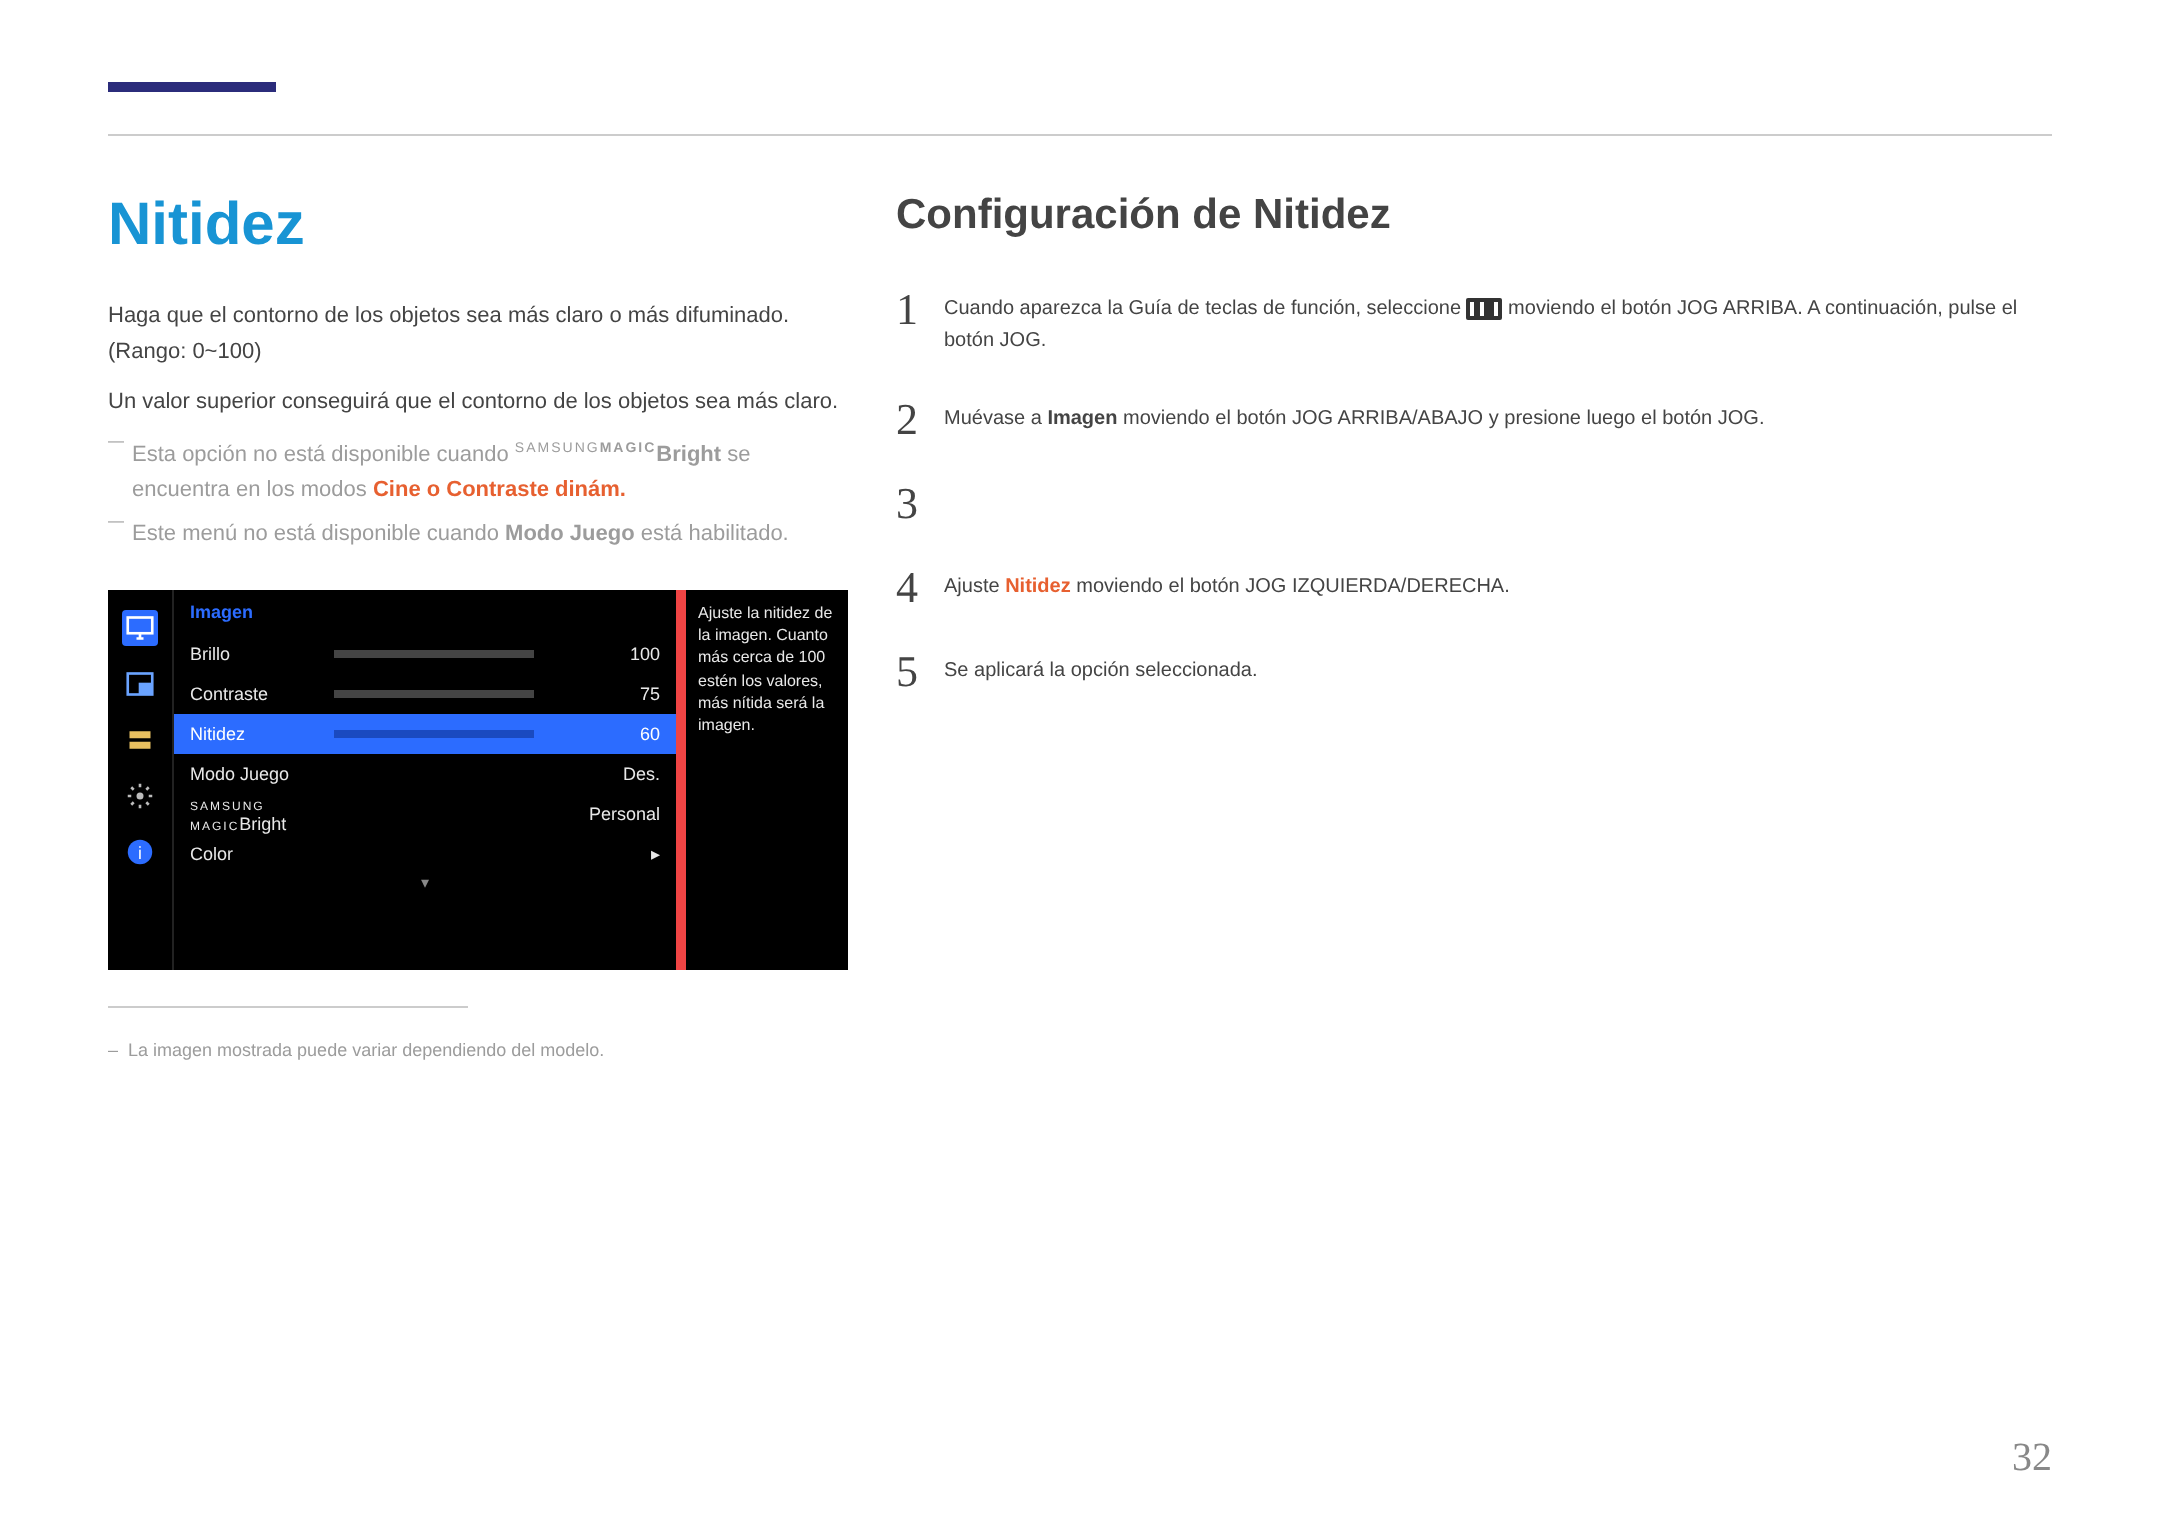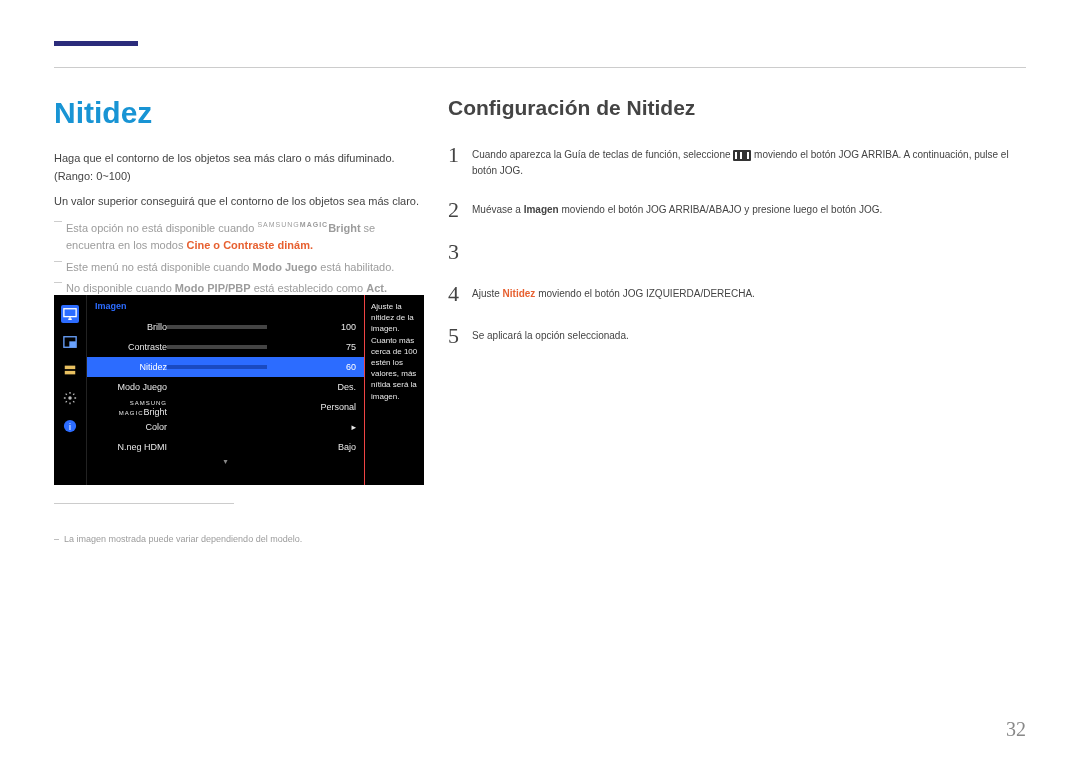--- a/index.html
+++ b/index.html
@@ -30,55 +30,52 @@
 
   .osd { position: absolute; left: 54px; top: 295px; width: 370px; height: 190px; background: #000; display: flex; font-size: 9px; color: #e8e8e8; }
   .osd-side { width: 32px; display: flex; flex-direction: column; align-items: center; padding-top: 10px; gap: 10px; }
   .osd-icon { width: 18px; height: 18px; display: flex; align-items: center; justify-content: center; }
   .osd-icon.active { background: #2c6cff; border-radius: 2px; }
   .osd-icon svg { width: 14px; height: 14px; }
   .osd-main { flex: 1; display: flex; flex-direction: column; border-left: 1px solid #222; }
   .osd-row { display: flex; align-items: center; height: 20px; padding: 0 8px; position: relative; }
   .osd-header { color: #2c6cff; font-weight: 600; height: 22px; }
   .osd-row.sel { background: #2c6cff; color: #fff; }
-  .osd-label { flex: 0 0 72px; text-align: right; }
+  .osd-label { flex: 0 0 72px; }
   .osd-slider { flex: 0 0 100px; height: 4px; background: #444; position: relative; }
   .osd-slider-fill { height: 100%; background: #aaa; }
   .osd-row.sel .osd-slider { background: #1a4ac0; }
   .osd-row.sel .osd-slider-fill { background: #fff; }
   .osd-val { width: 44px; text-align: right; margin-left: auto; }
   .osd-arrow { text-align: center; font-size: 8px; color: #888; height: 12px; }
   .mb-label { font-size: 9px; }
   .mb-label .sm { font-size: 6px; letter-spacing: 1px; }
-  .osd-desc { width: 60px; padding: 6px; font-size: 8px; line-height: 1.4; border-left: 1px solid #ef4444; }
+  .osd-desc { width: 86px; padding: 6px; font-size: 8px; line-height: 1.4; border-left: 5px solid #ef4444; }
 
   .footnote-rule { position: absolute; left: 54px; top: 503px; width: 180px; height: 1px; background: #ccc; }
-  .footnote { position: absolute; left: 54px; top: 534px; font-size: 9px; color: #9c9c9c; padding-left: 10px; }
+  .footnote { position: absolute; left: 54px; top: 520px; font-size: 9px; color: #9c9c9c; padding-left: 10px; }
   .footnote::before { content: "–"; position: absolute; left: 0; }
   .page-num { position: absolute; right: 54px; bottom: 22px; font-size: 20px; color: #888; font-family: Georgia, serif; }
 </style>
 </head>
 <body>
 
 <div class="top-bar"></div>
 <div class="top-rule"></div>
 
 <div class="col-left">
   <h1 class="h1-blue">Nitidez</h1>
   <p class="body-text">Haga que el contorno de los objetos sea más claro o más difuminado. (Rango: 0~100)</p>
   <p class="body-text">Un valor superior conseguirá que el contorno de los objetos sea más claro.</p>
 
   <p class="note">
     <span>Esta opción no está disponible cuando </span><span class="cat-small">SAMSUNG</span><span class="gray-bold cat-small">MAGIC</span><span class="gray-bold">Bright</span><span> se encuentra en los modos </span><span class="red">Cine o Contraste dinám.</span>
   </p>
   <p class="note">
     <span>Este menú no está disponible cuando </span><span class="gray-bold">Modo Juego</span><span> está habilitado.</span>
-  </p>
-  <p class="note">
-    <span>No disponible cuando </span><span class="gray-bold">Modo PIP/PBP</span><span> está establecido como </span><span class="gray-bold">Act.</span>
   </p>
 </div>
 
 <div class="col-right">
   <h2 class="h1-gray">Configuración de Nitidez</h2>
   <ol class="steps">
     <li>
       <span class="step-num">1</span>
       <span class="step-text">
         <span>Cuando aparezca la Guía de teclas de función, seleccione </span><span class="menu-icon-inline"></span><span> moviendo el botón JOG ARRIBA. A continuación, pulse el botón JOG.</span>
@@ -161,24 +158,20 @@
       <span class="osd-val">Des.</span>
     </div>
     <div class="osd-row">
       <span class="osd-label mb-label"><span class="sm">SAMSUNG</span><br><span class="sm">MAGIC</span><span>Bright</span></span>
       <span class="osd-val">Personal</span>
     </div>
     <div class="osd-row">
       <span class="osd-label">Color</span>
       <span class="osd-val">▸</span>
     </div>
-    <div class="osd-row">
-      <span class="osd-label">N.neg HDMI</span>
-      <span class="osd-val">Bajo</span>
-    </div>
     <div class="osd-arrow">▾</div>
   </div>
   <div class="osd-desc">Ajuste la nitidez de la imagen. Cuanto más cerca de 100 estén los valores, más nítida será la imagen.</div>
 </div>
 
 <div class="footnote-rule"></div>
 <div class="footnote">La imagen mostrada puede variar dependiendo del modelo.</div>
 <div class="page-num">32</div>
 
 </body></html>

